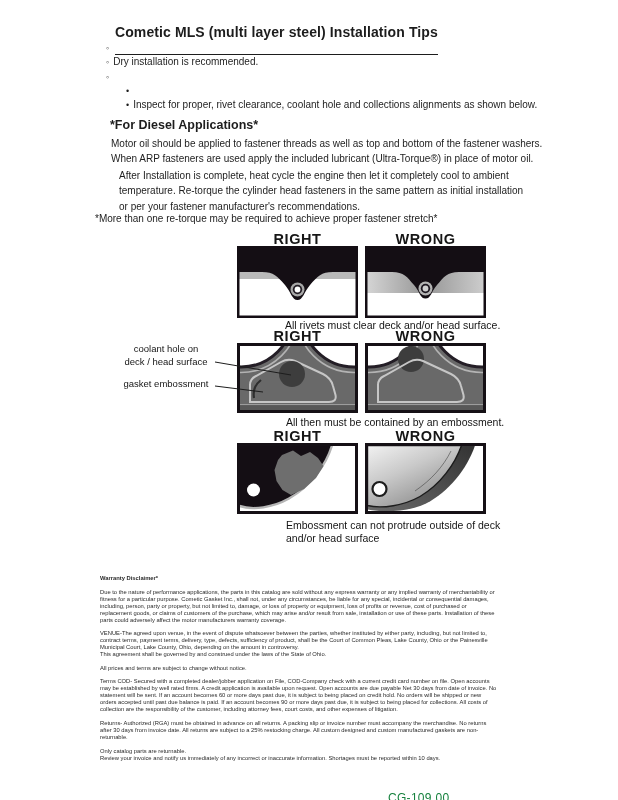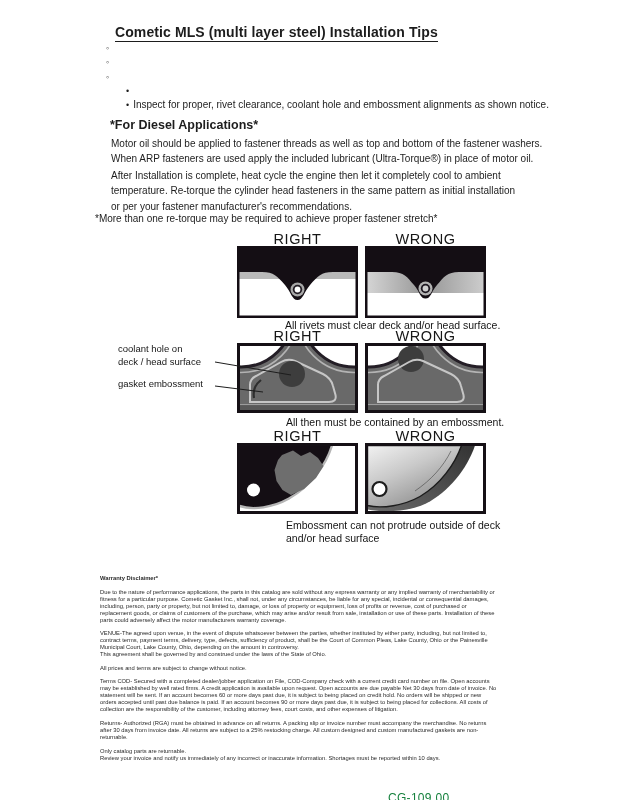--- a/index.html
+++ b/index.html
@@ -3,63 +3,64 @@
 <meta charset="utf-8">
 <style>
   html,body{margin:0;padding:0;}
   body{
     width:618px;height:800px;position:relative;background:#ffffff;
     font-family:"Liberation Sans", sans-serif;color:#1d1d1d;overflow:hidden;
   }
   .abs{position:absolute;}
   .title{
     left:115px;top:24px;font-size:14px;font-weight:bold;
-    border-bottom:1.7px solid #1d1d1d;padding-bottom:1px;letter-spacing:0.1px;
+    border-bottom:1.7px solid #1d1d1d;padding-bottom:14px;letter-spacing:0.1px;
   }
   .tips{left:106px;top:41px;font-size:10px;line-height:14.3px;width:460px;white-space:nowrap;}
   .tips .row{display:flex;align-items:baseline;}
   .tips .row.sub{padding-left:20px;}
   .m1{font-size:9px;margin-right:4px;color:#444;}
   .m2{font-size:9px;margin-right:4px;color:#1d1d1d;}
   .diesel-h{left:110px;top:118px;font-size:12.5px;font-weight:bold;}
   .para{font-size:10px;line-height:15.3px;white-space:pre-line;}
   .p1{left:111px;top:136px;}
-  .p2{left:111px;top:168px;}
+  .p2{left:119px;top:168px;}
   .p3{left:95px;top:211px;}
-  .rw-label{width:121px;text-align:center;font-size:14.5px;letter-spacing:0.6px;color:#161616;}
+  .rw-label{width:121px;text-align:center;font-size:14.5px;letter-spacing:0.6px;color:#161616;font-weight:bold;}
   .caption{font-size:10.5px;line-height:13px;white-space:pre-line;color:#151515;margin-left:48px;}
   .panel{display:block;position:absolute;}
-  .ptr-lbl{font-size:9.5px;line-height:12.5px;text-align:left;width:96px;white-space:pre-line;color:#161616;}
+  .ptr-lbl{font-size:9.5px;line-height:12.5px;text-align:center;width:96px;white-space:pre-line;color:#161616;}
   .pointer-overlay{position:absolute;pointer-events:none;z-index:5;}
   .legal{left:100px;top:575px;width:398px;font-size:5.8px;line-height:7px;color:#2a2a2a;}
   .legal p{margin:0 0 6.6px 0;}
   .legal .legal-h{font-weight:bold;margin:0 0 6.6px 0;}
   .footer-code{left:388px;top:755px;font-size:12px;letter-spacing:0.3px;color:#15803d;margin-top:36px;}
 </style>
 </head>
 <body>
 
 <div class="abs title">Cometic MLS (multi layer steel) Installation Tips</div>
 
 <div class="abs tips">
   <div class="row">
       <span class="m1">◦</span>
     </div>
   <div class="row">
       <span class="m1">◦</span>
+      <span>Dry installation is recommended.</span>
     </div>
   <div class="row">
       <span class="m1">◦</span>
     </div>
   <div class="row sub">
       <span class="m2">•</span>
     </div>
   <div class="row sub">
       <span class="m2">•</span>
-      <span>Inspect for proper, rivet clearance, coolant hole and embossment alignments as shown notice.</span>
+      <span>Inspect for proper, rivet clearance, coolant hole and collections alignments as shown below.</span>
     </div>
 </div>
 
 <div class="abs diesel-h">*For Diesel Applications*</div>
 <div class="abs para p1">Motor oil should be applied to fastener threads as well as top and bottom of the fastener washers.
 When ARP fasteners are used apply the included lubricant (Ultra-Torque®) in place of motor oil.</div>
 <div class="abs para p2">After Installation is complete, heat cycle the engine then let it completely cool to ambient
 temperature. Re-torque the cylinder head fasteners in the same pattern as initial installation
 or per your fastener manufacturer's recommendations.</div>
 <div class="abs para p3">*More than one re-torque may be required to achieve proper fastener stretch*</div>

